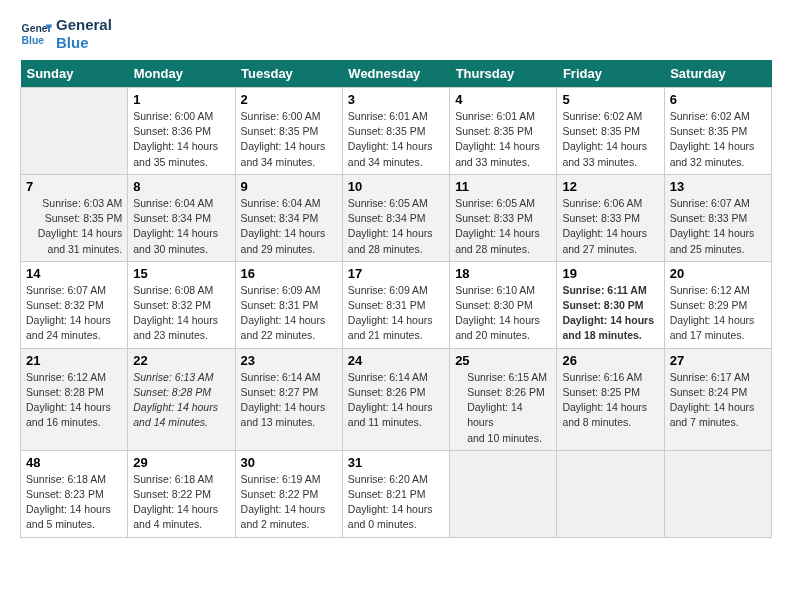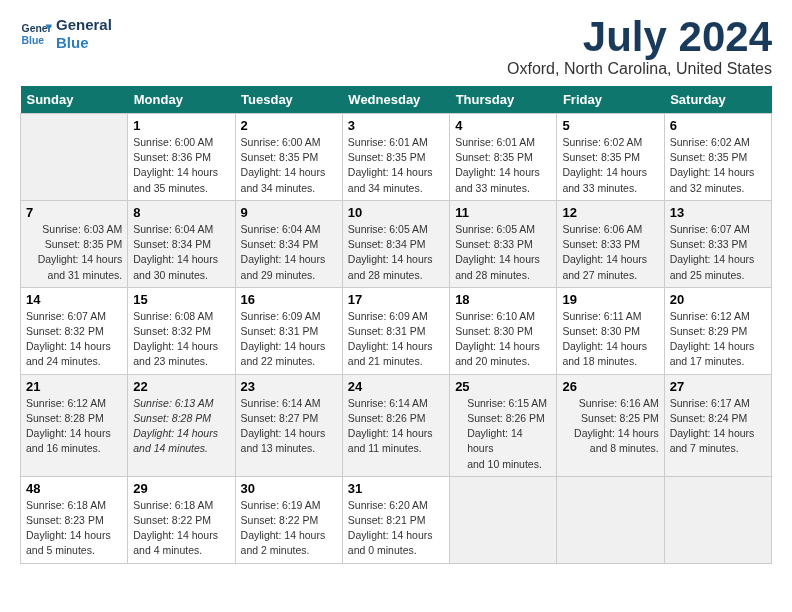--- a/index.html
+++ b/index.html
@@ -93,24 +93,20 @@
       <text x="2" y="32" font-size="13" font-weight="bold" fill="#2e7dbf">Blue</text>
       <polygon points="32,8 40,8 36,16" fill="#2e7dbf"></polygon>
     </svg>
     <div>
       <div style="font-size:15px;font-weight:bold;color:#1a3a5c;line-height:1.2">
         <span style="color:#1a3a5c">General</span><br>
         <span style="color:#2e7dbf">Blue</span>
       </div>
     </div>
   </div>
-  <div class="title-area">
-    <div class="month-title">July 2024</div>
-    <div class="location">Oxford, North Carolina, United States</div>
-  </div>
 </div>
 
 <table>
   <thead>
     <tr id="col-header-row">
         <th>Sunday</th>
         <th>Monday</th>
         <th>Tuesday</th>
         <th>Wednesday</th>
         <th>Thursday</th>
@@ -246,21 +242,21 @@
         </td>
         <td>
           <span class="day-num">18</span>
           <div class="day-info" style="white-space: pre-line;">Sunrise: 6:10 AM
 Sunset: 8:30 PM
 Daylight: 14 hours
 and 20 minutes.</div>
         </td>
         <td>
           <span class="day-num">19</span>
-          <div class="day-info" style="white-space: pre-line;">Sunrise: 6:11 AM
+          <div class="day-info" style="white-space: pre-line; font-weight: bold;">Sunrise: 6:11 AM
 Sunset: 8:30 PM
 Daylight: 14 hours
 and 18 minutes.</div>
         </td>
         <td>
           <span class="day-num">20</span>
           <div class="day-info" style="white-space: pre-line;">Sunrise: 6:12 AM
 Sunset: 8:29 PM
 Daylight: 14 hours
 and 17 minutes.</div>
@@ -297,21 +293,21 @@
         </td>
         <td>
           <span class="day-num">25</span>
           <div class="day-info" style="white-space: pre-line; margin-left: 12px;">Sunrise: 6:15 AM
 Sunset: 8:26 PM
 Daylight: 14 hours
 and 10 minutes.</div>
         </td>
         <td>
           <span class="day-num">26</span>
-          <div class="day-info" style="white-space: pre-line; text-align: right;">Sunrise: 6:16 AM
+          <div class="day-info" style="white-space: pre-line;">Sunrise: 6:16 AM
 Sunset: 8:25 PM
 Daylight: 14 hours
 and 8 minutes.</div>
         </td>
         <td>
           <span class="day-num">27</span>
           <div class="day-info" style="white-space: pre-line;">Sunrise: 6:17 AM
 Sunset: 8:24 PM
 Daylight: 14 hours
 and 7 minutes.</div>

